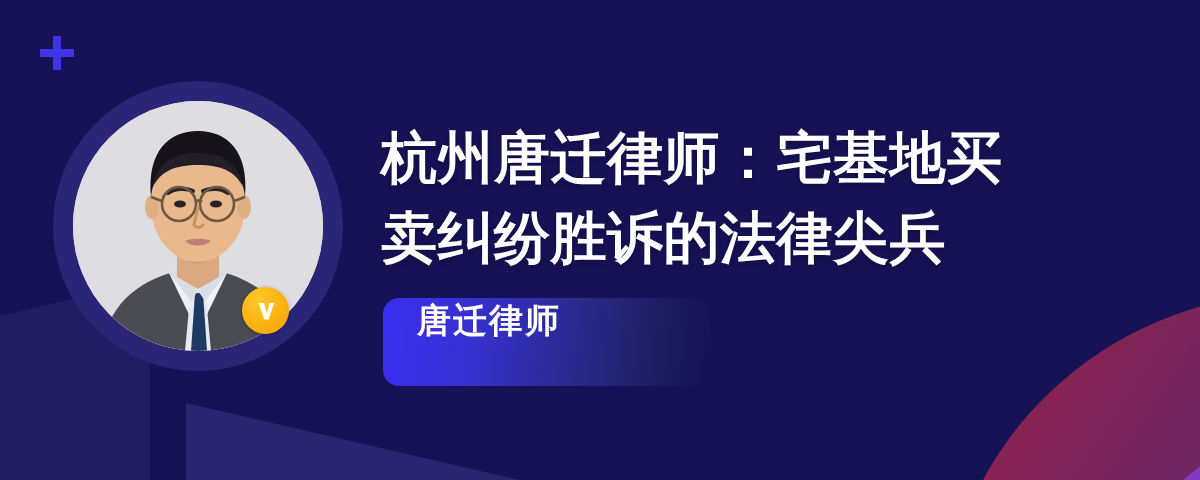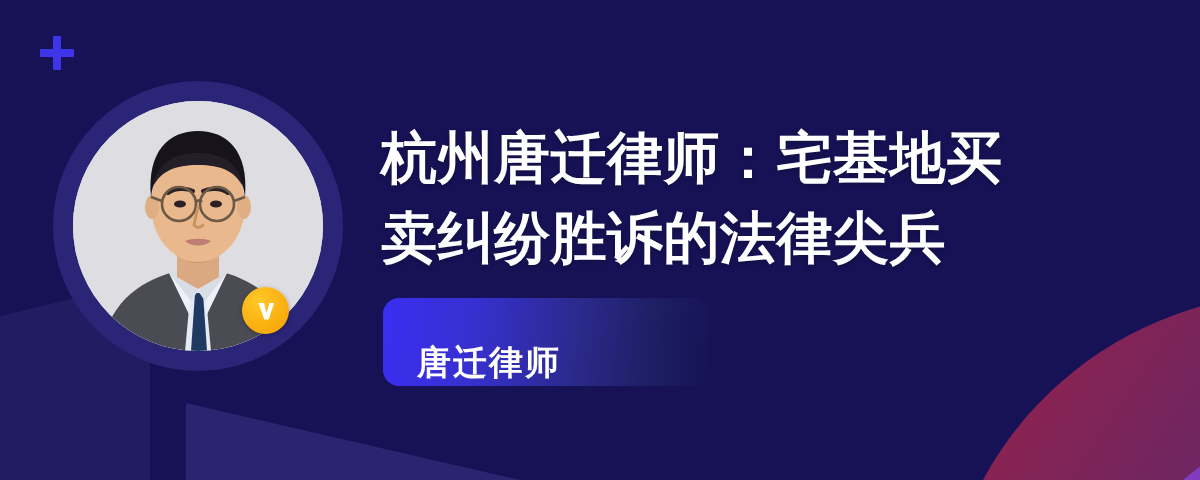--- a/index.html
+++ b/index.html
@@ -109,21 +109,21 @@
   
   .cta-pill {
     position: absolute;
     left: 383px;
     top: 298px;
     width: 327px;
     height: 88px;
     border-radius: 16px;
     background: linear-gradient(96deg, #3b2ef2 0%, #3730cf 28%, #2b2a8e 58%, #1d1e63 82%, #161255 100%);
     display: flex;
-    align-items: flex-end;
+    align-items: flex-start;
   }
   .cta-label {
     color: #ffffff;
     font-size: 34px;
     font-weight: 700;
     letter-spacing: 2px;
     margin-left: 34px;
   }
 </style>
 </head>

